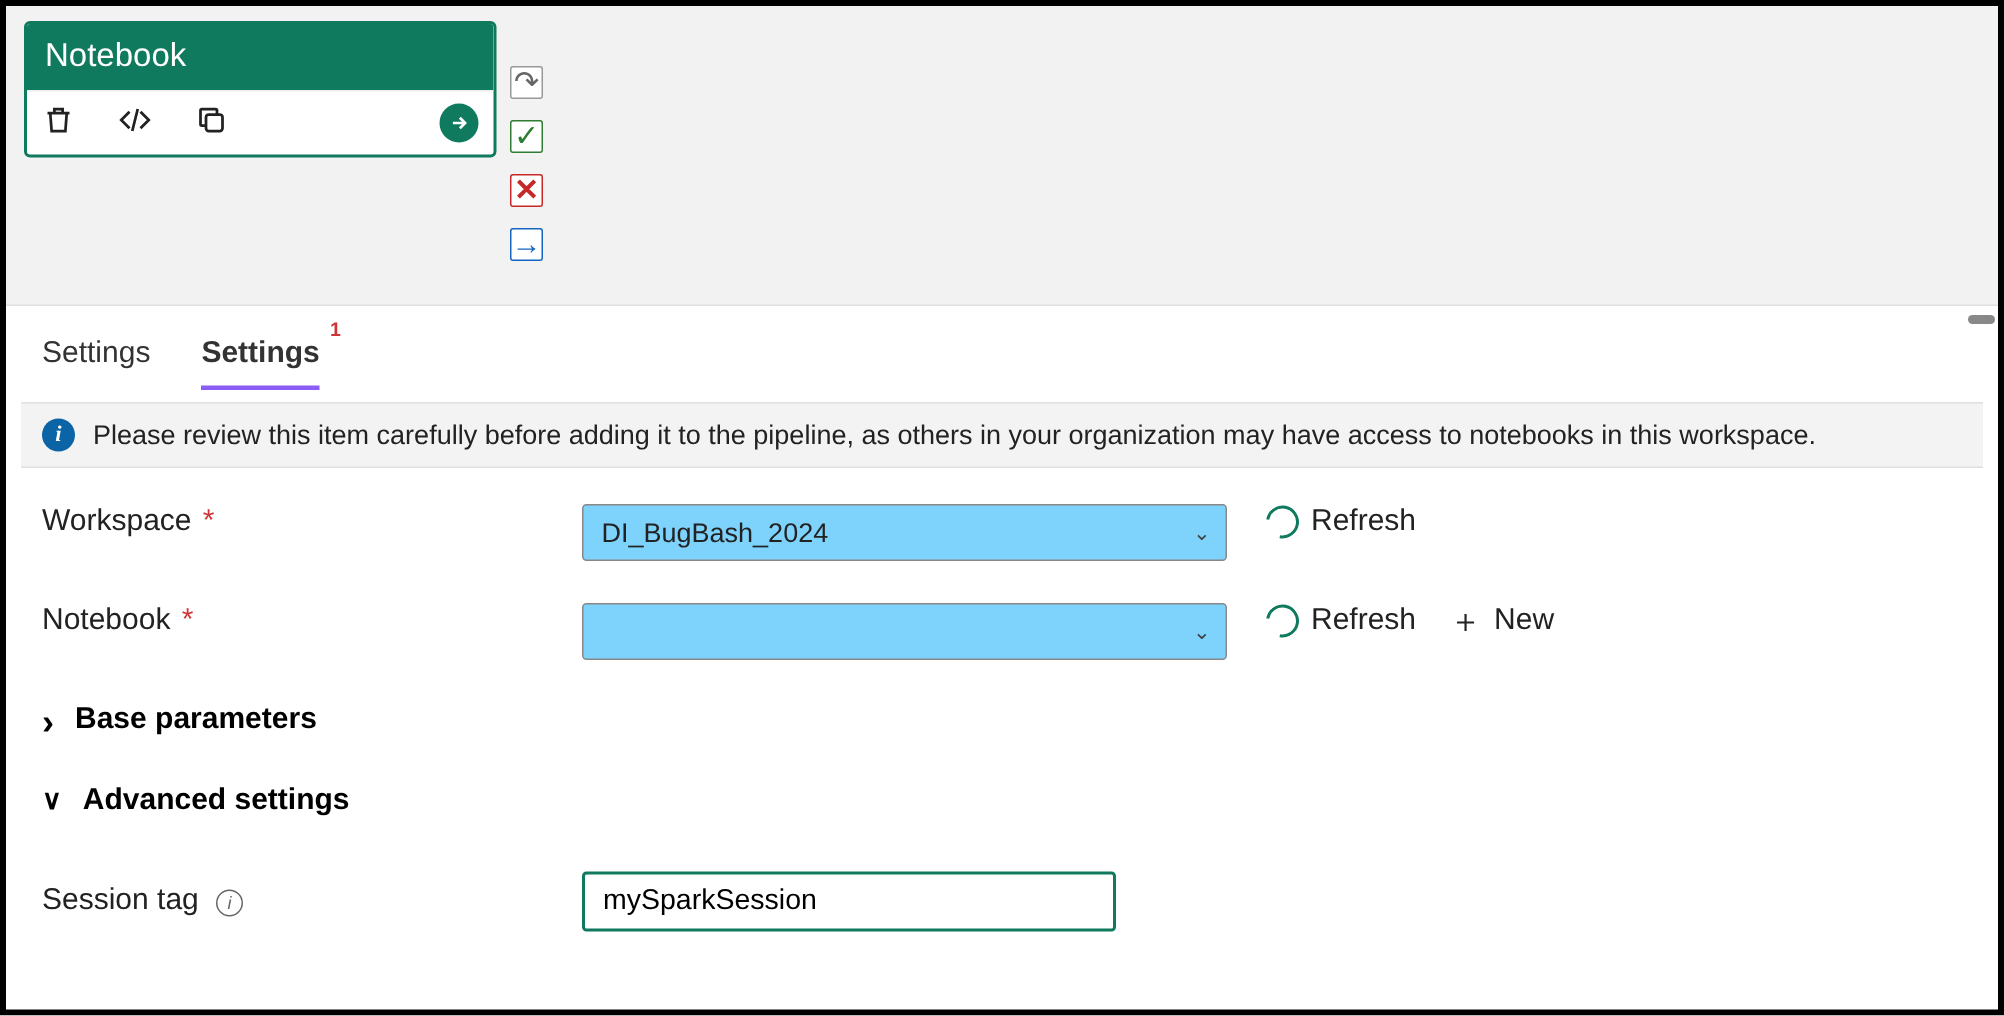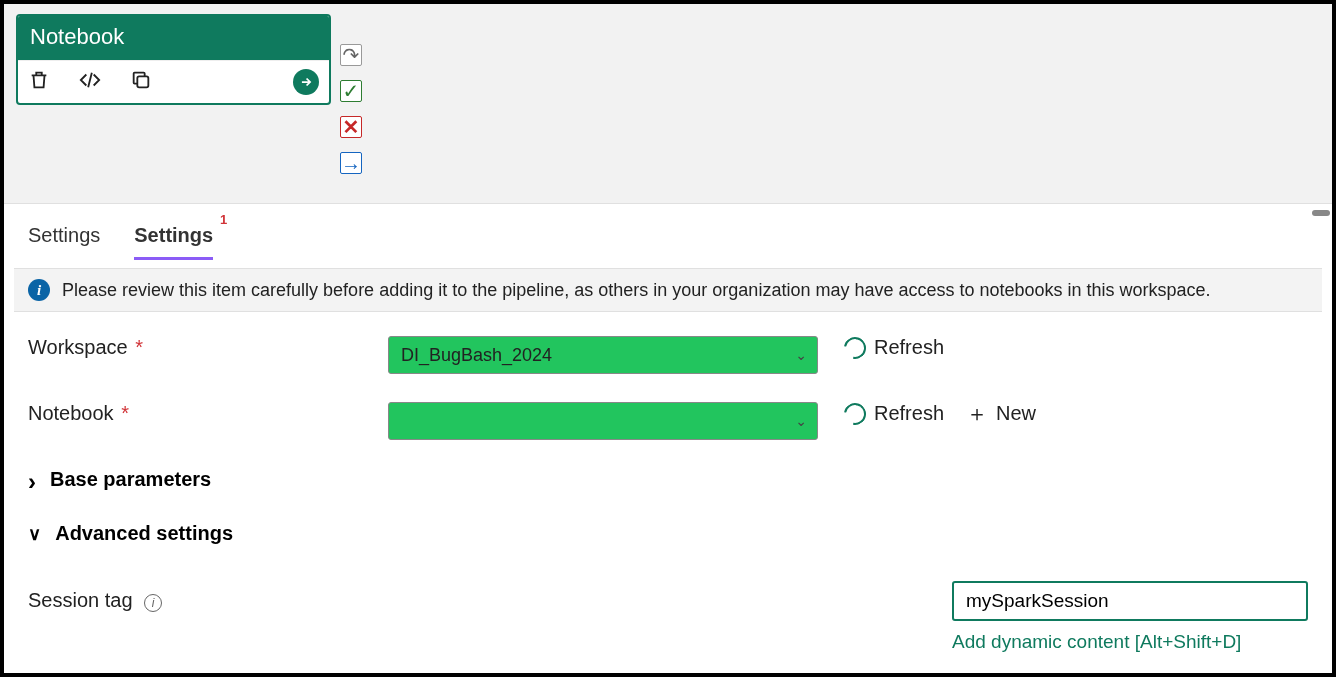--- a/index.html
+++ b/index.html
@@ -178,21 +178,21 @@
     width: 430px;
     height: 38px;
     border: 1px solid #888;
     border-radius: 3px;
     padding: 0 34px 0 12px;
     font-size: 18px;
     display: flex;
     align-items: center;
     position: relative;
     cursor: pointer;
-    background: #22c55e;
+    background: #7dd3fc;
   }
   .select .chev {
     position: absolute;
     right: 10px;
     color: #444;
     font-size: 14px;
   }
   .row-actions {
     display: flex;
     align-items: center;
@@ -366,26 +366,25 @@
       <div class="expander">
         <span class="chev-right"></span>
         <span>Base parameters</span>
       </div>
       <br>
       <div class="expander">
         <span class="chev-down"></span>
         <span>Advanced settings</span>
       </div>
 
-      <div class="form-row" style="margin-top:10px; align-items:flex-start;justify-content:space-between;">
+      <div class="form-row" style="margin-top:10px; align-items:flex-start;">
         <div class="form-label" style="padding-top:8px;">
           <span>Session tag</span>
           <span class="help-icon">i</span>
         </div>
         <div class="input-wrap">
           <input class="text-input" type="text" value="mySparkSession" style="">
-          <span class="dyn-link">Add dynamic content [Alt+Shift+D]</span>
         </div>
       </div>
     </div>
   </div>
 
 </div>
 
 </body></html>

